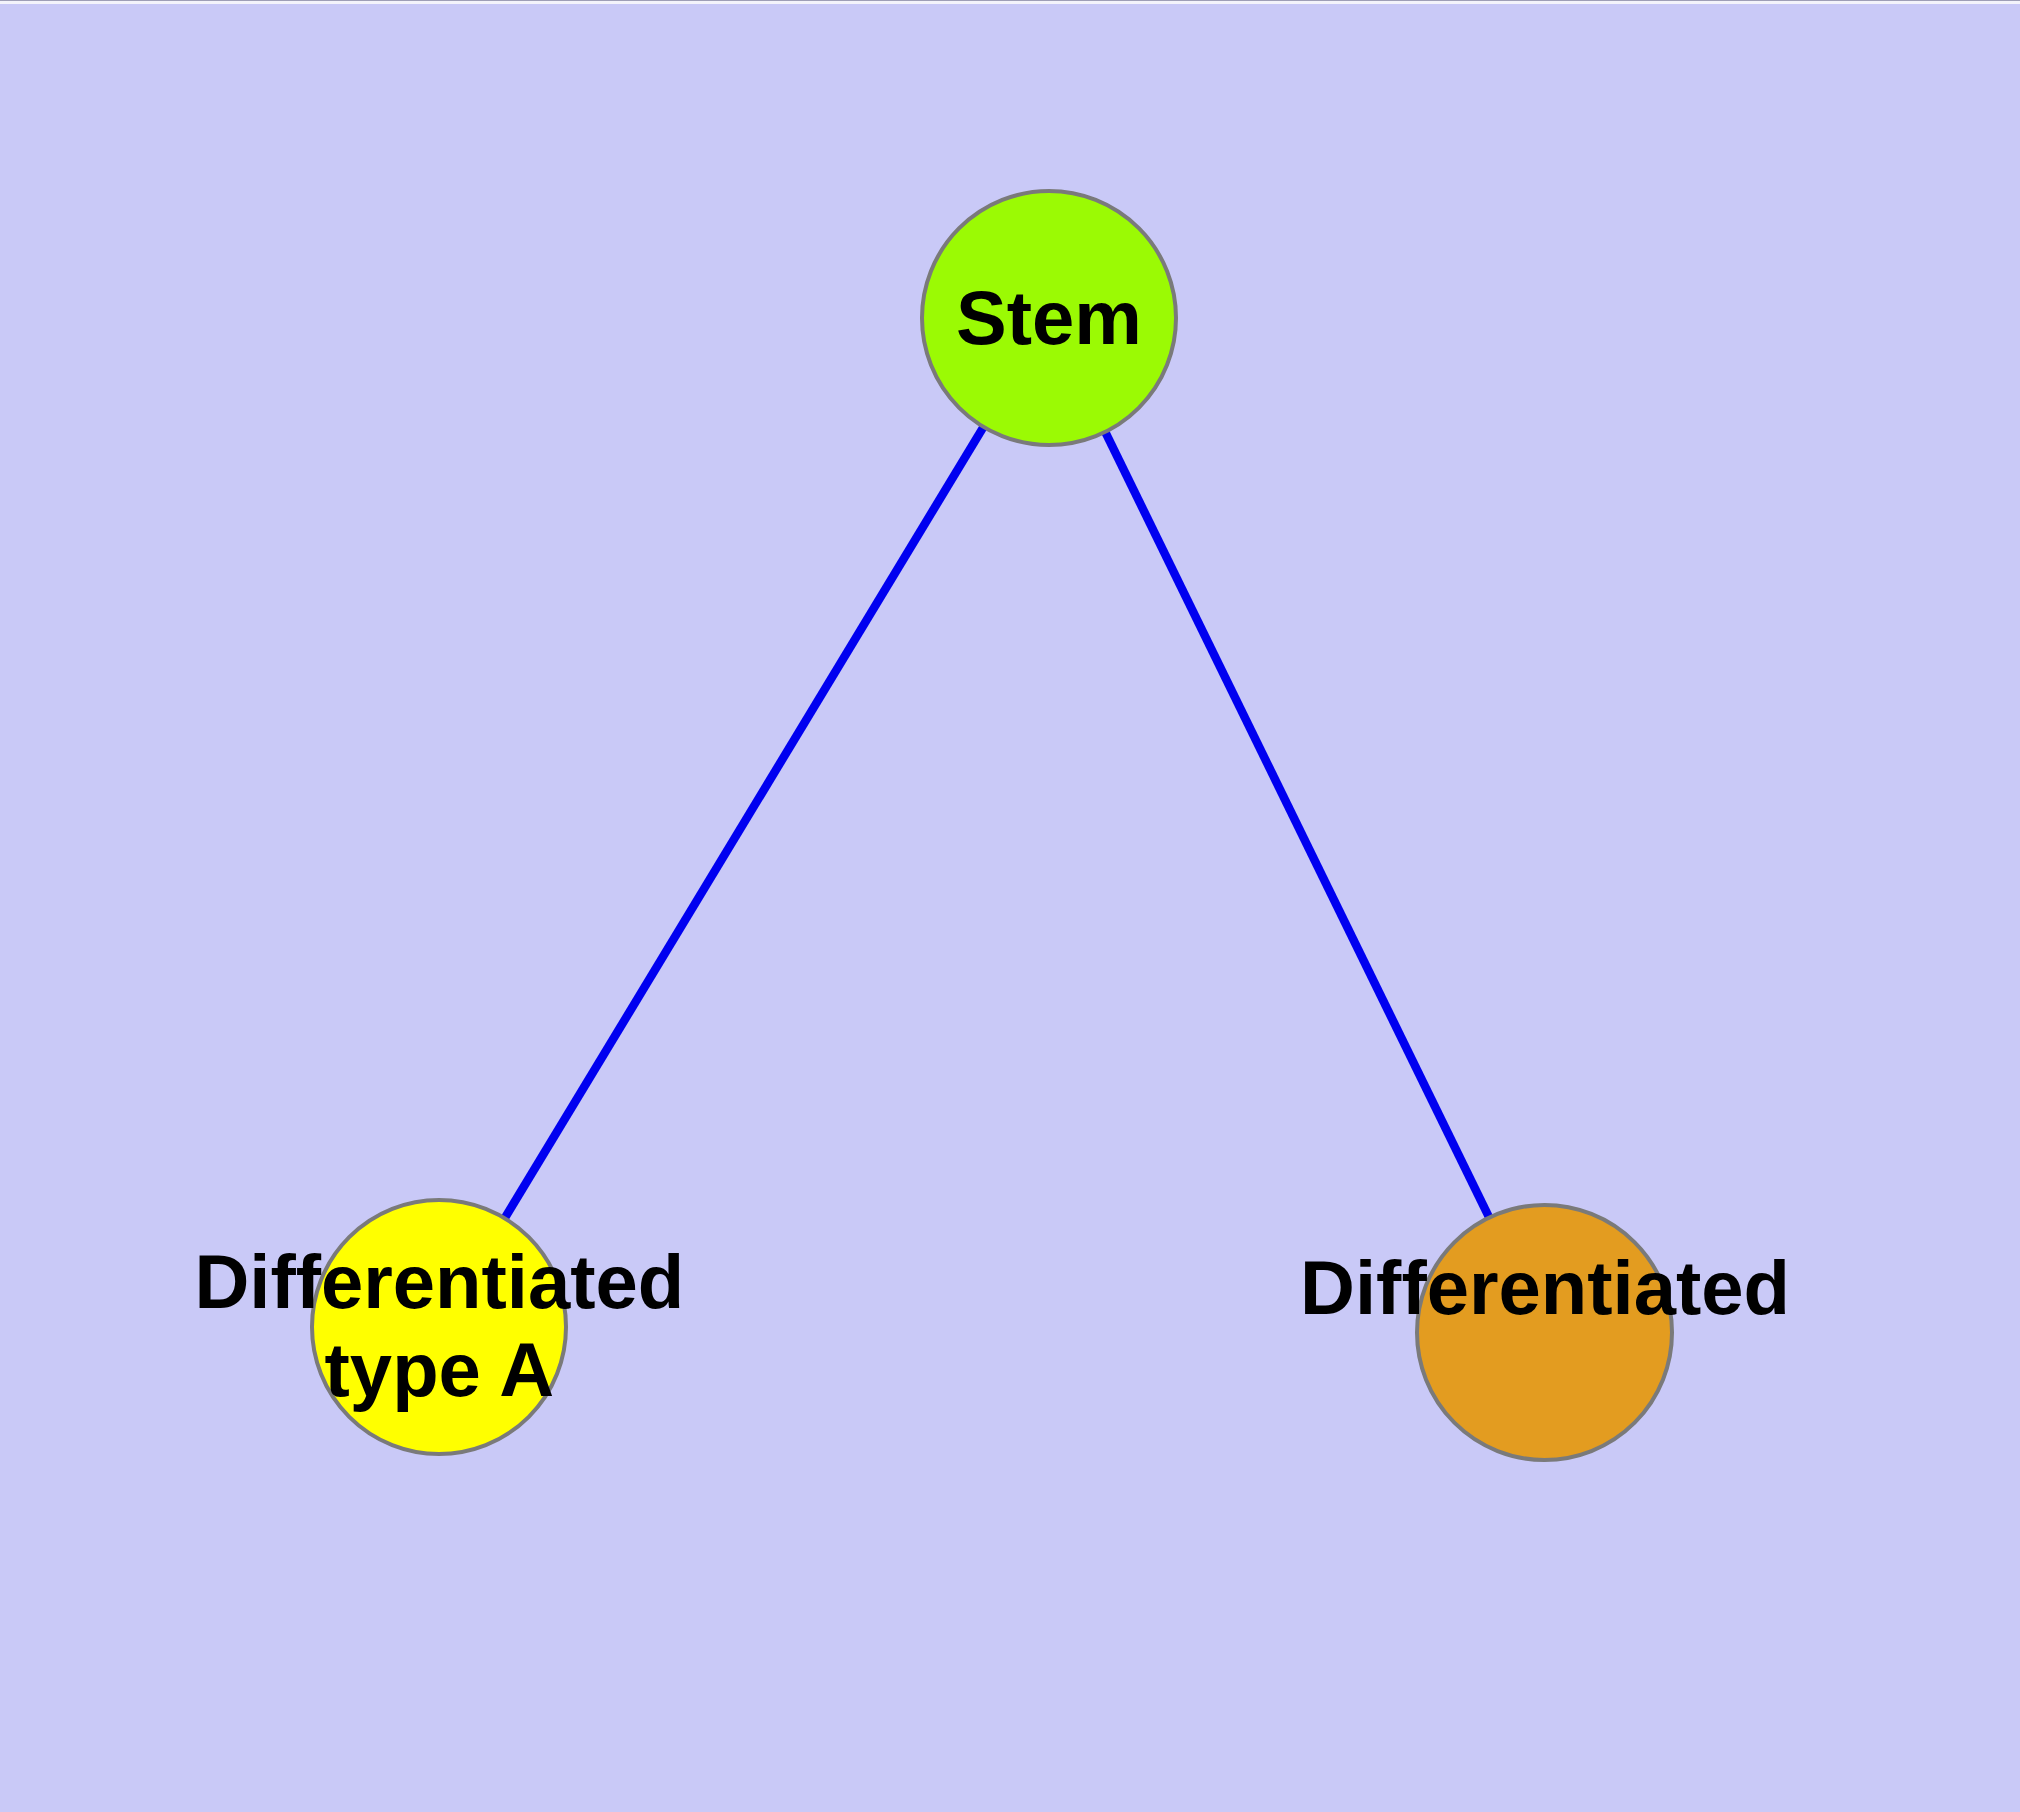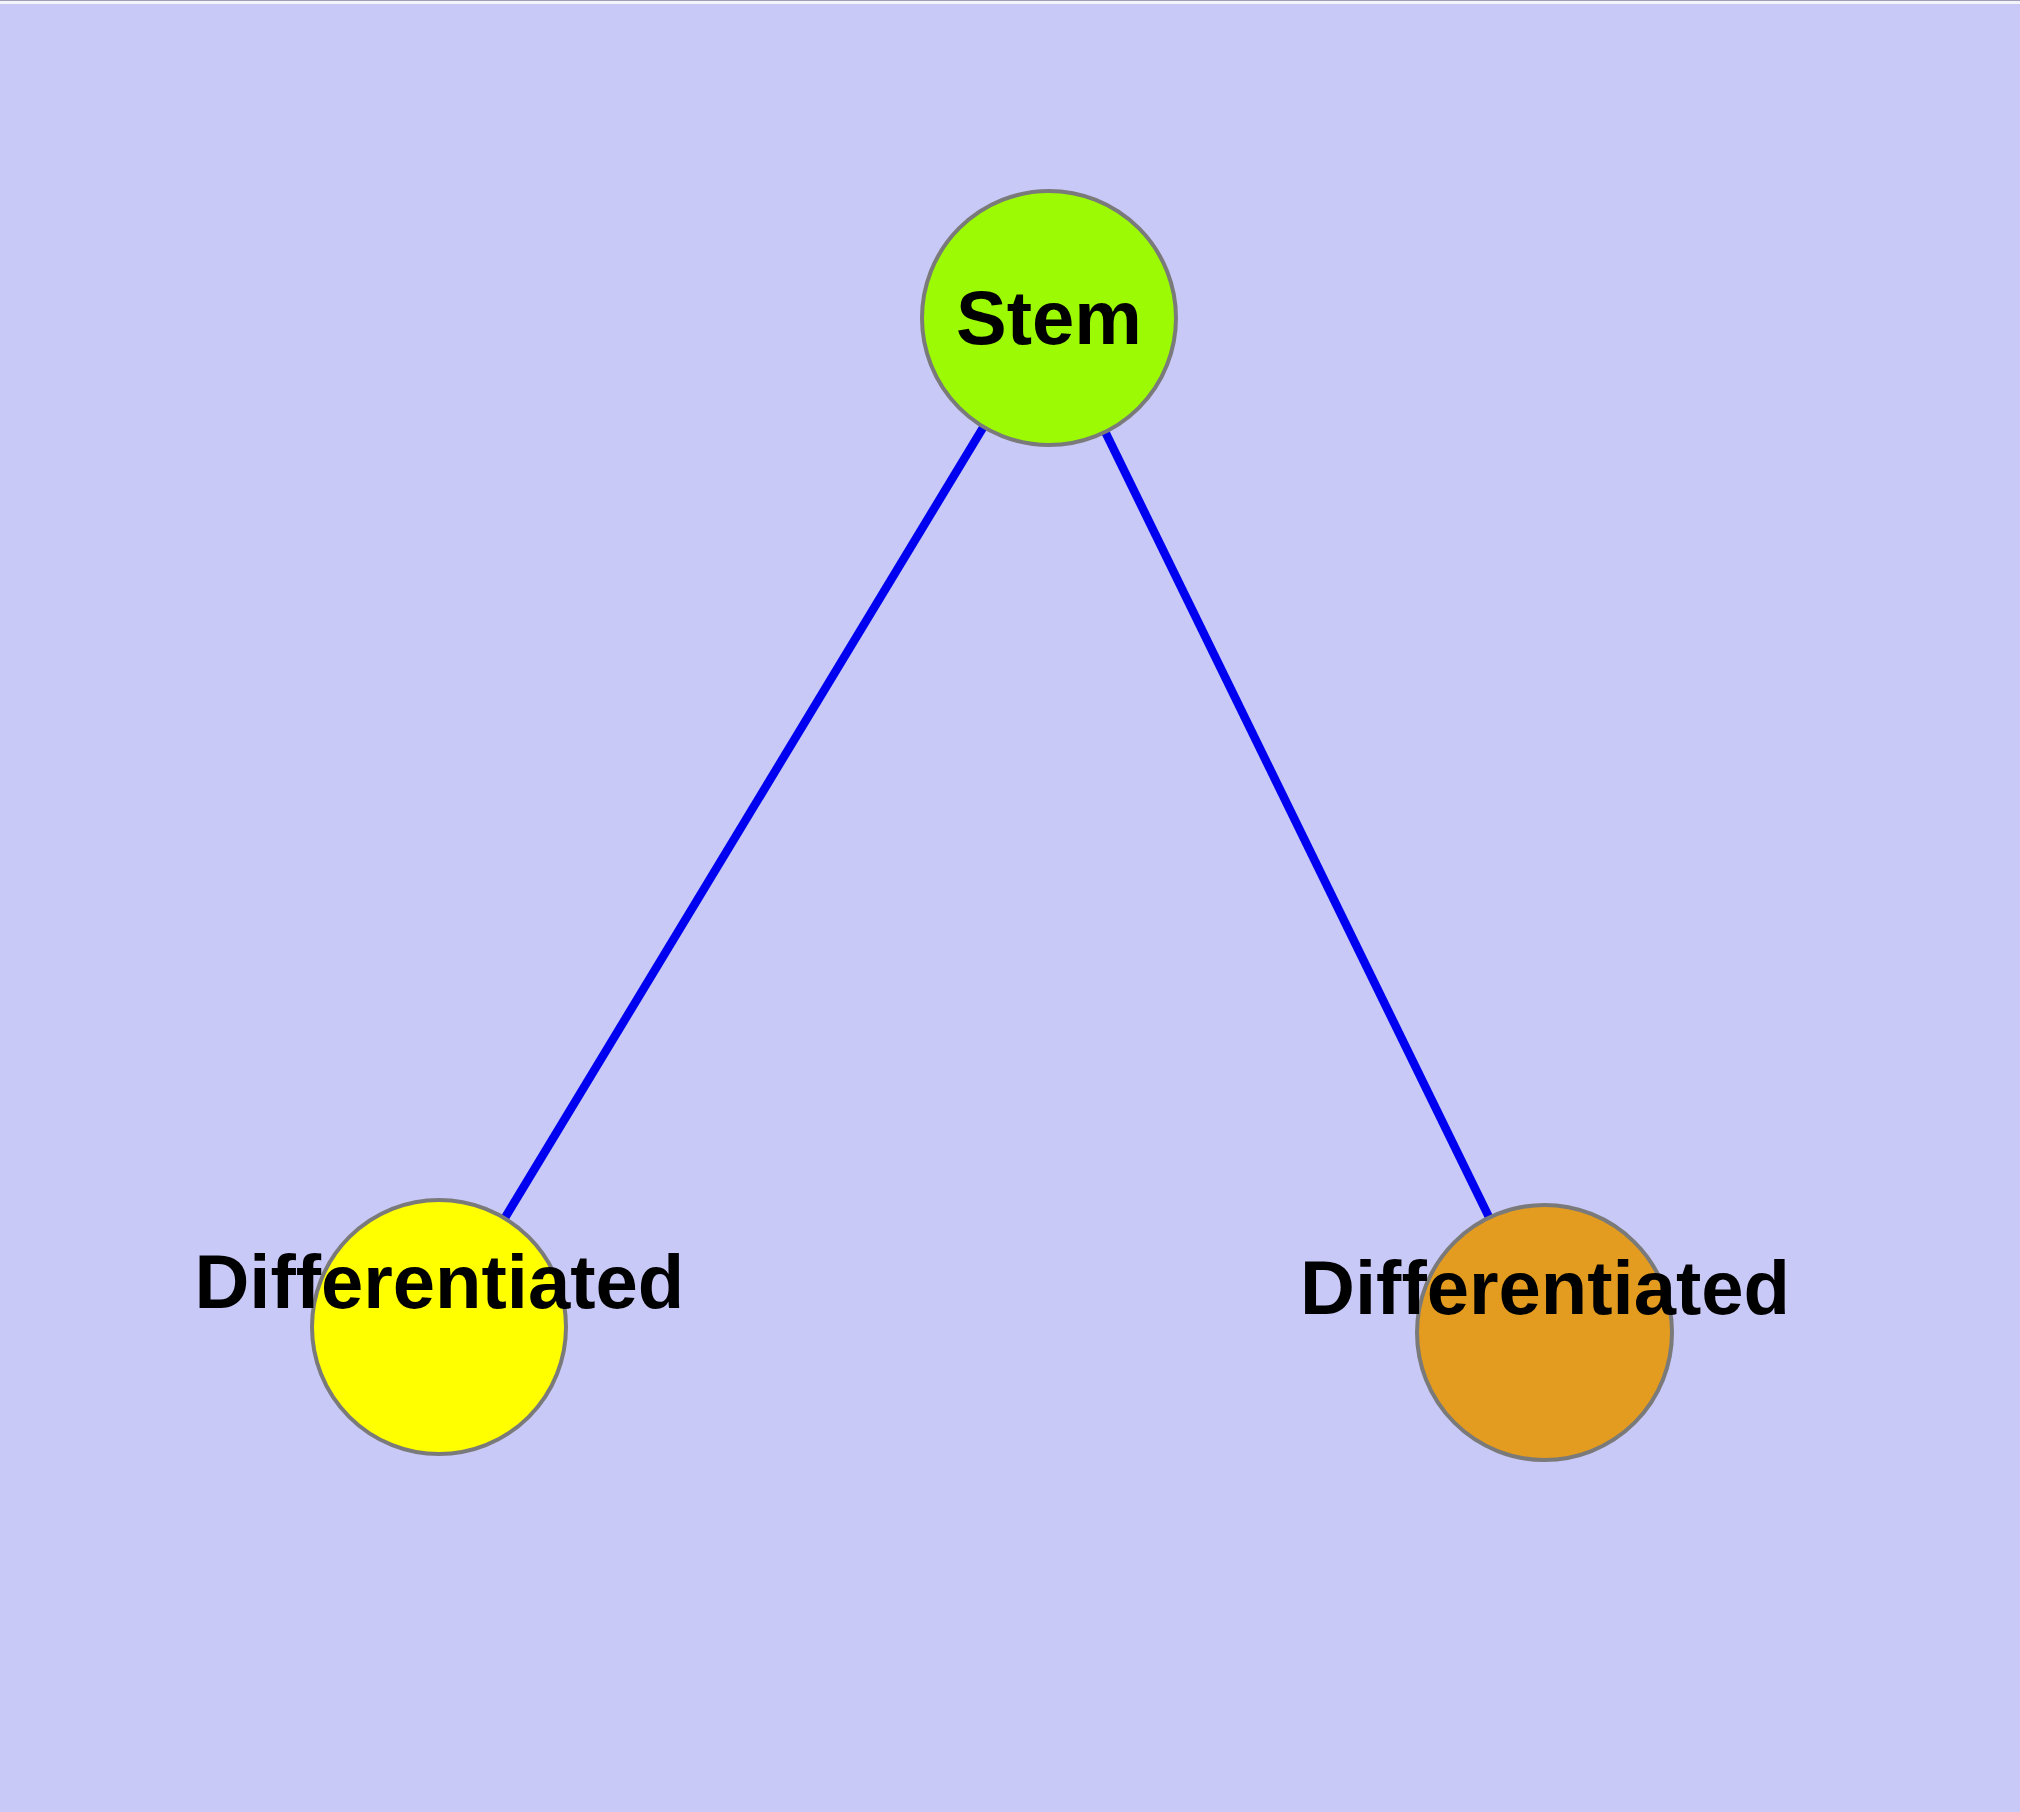--- a/index.html
+++ b/index.html
@@ -63,20 +63,21 @@
   <div class="node-circle" style="left: 920px; top: 189px; width: 258px; height: 258px; background: rgb(155, 250, 4); border-color: rgb(122, 122, 122);"></div>
   <div class="node-circle" style="left: 310px; top: 1198px; width: 258px; height: 258px; background: rgb(255, 255, 0); border-color: rgb(122, 122, 122);"></div>
   <div class="node-circle" style="left: 1415px; top: 1203px; width: 259px; height: 259px; background: rgb(227, 156, 32); border-color: rgb(122, 122, 122);"></div>
 
   <div class="node-label" style="width: 848px; left: 625px; top: 274px; color: rgb(0, 0, 0);">
     <span>Stem</span>
   </div>
 
   <div class="node-label" style="width: 848px; left: 15.3px; top: 1238px; color: rgb(0, 0, 0);">
     <span>Differentiated</span>
+    <span>type A</span>
   </div>
 
   <div class="node-label" style="width: 848px; left: 1121px; top: 1244px; color: rgb(0, 0, 0);">
     <span>Differentiated</span>
   </div>
 
 </div>
 
 
 </body></html>

